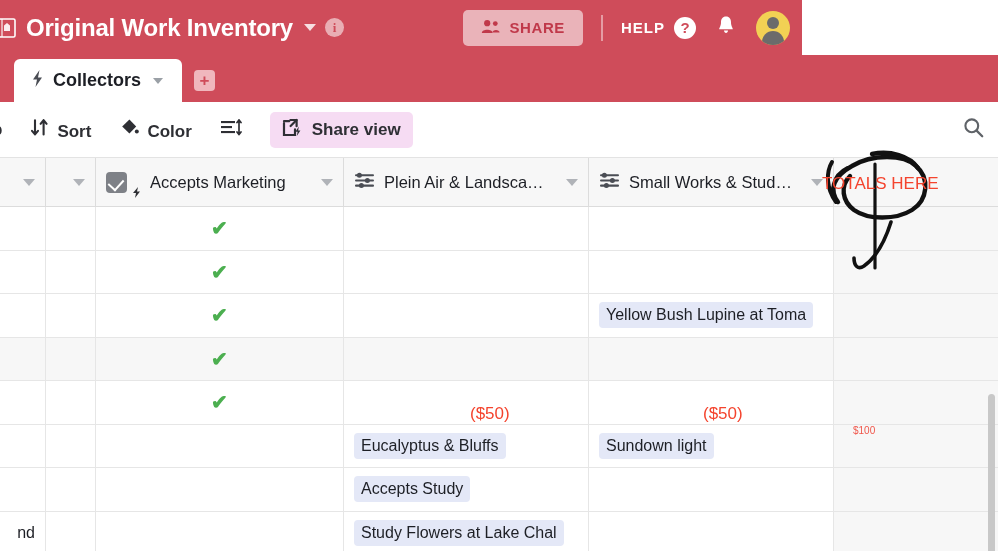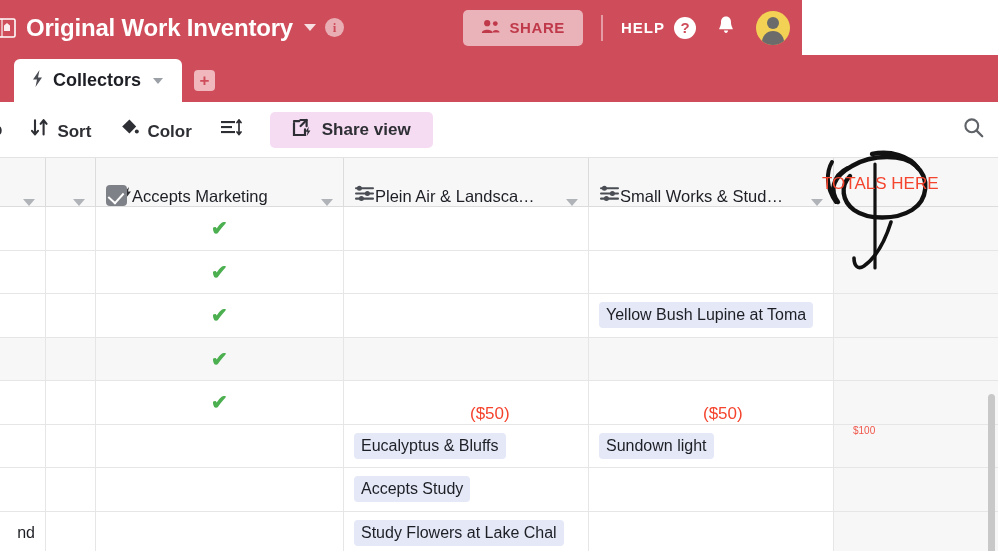--- a/index.html
+++ b/index.html
@@ -117,38 +117,38 @@
     display: flex; align-items: center;
   }
   .tool {
     display: flex; align-items: flex-end; gap: 8px;
     font-size: 17px; font-weight: 600; color: #2e2f34;
     cursor: pointer; margin-right: 28px; white-space: nowrap;
   }
   .partial-p { font-size: 17px; font-weight: 600; color: #2e2f34; margin-left:-8px; margin-right: 28px;}
   .shareview {
     background: #f6dcf3; border-radius: 5px; height: 36px;
-    padding: 0 22px; display: flex; align-items: center; gap: 9px;
+    padding: 0 12px; display: flex; align-items: center; gap: 9px;
     font-size: 17px; font-weight: 700; color: #2e2f34; cursor: pointer;
   }
   .search-ico { margin-left: auto; margin-right: 14px; cursor: pointer; }
 
   
   .grid {
     position: absolute; left: 0; top: 158px; width: 998px; height: 393px;
     background: #ffffff; overflow: hidden;
   }
   .gridhead {
     position: absolute; left: 0; top: 0; width: 998px; height: 49px;
     background: #f7f7f7; border-bottom: 1px solid #dcdcdc;
     display: flex; align-items: stretch;
   }
   .hcell {
-    border-right: 1px solid #dcdcdc; display: flex; align-items: flex-end;
-    padding: 0 10px; position: relative;
+    border-right: 1px solid #dcdcdc; display: flex; align-items: center;
+    padding: 0 10px; gap: 9px; position: relative;
   }
   .hcell .hlabel {
     font-size: 16.5px; color: #1d1f25; white-space: nowrap;
     overflow: hidden; text-overflow: clip;
   }
   .hcaret {
     width: 0; height: 0; margin-left: auto; flex: 0 0 auto;
     border-left: 6px solid transparent; border-right: 6px solid transparent;
     border-top: 7px solid #b0b3b8;
   }

